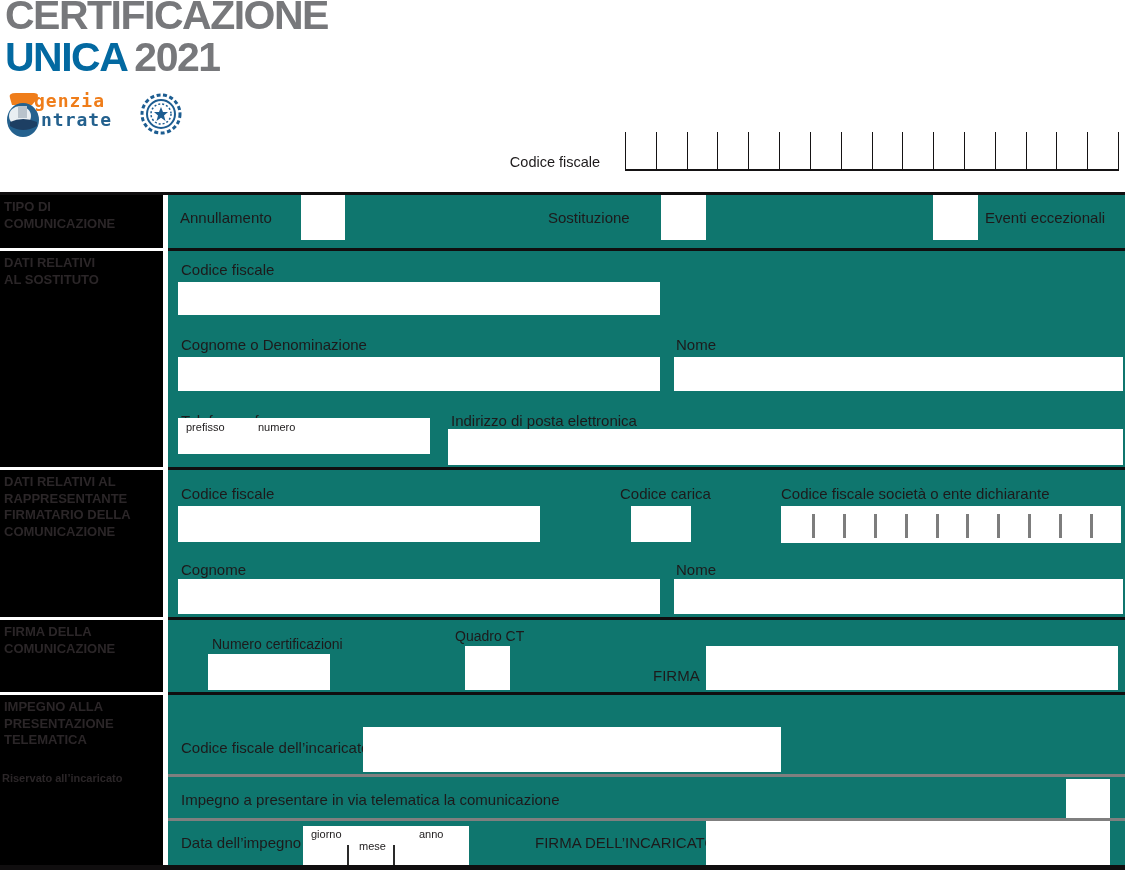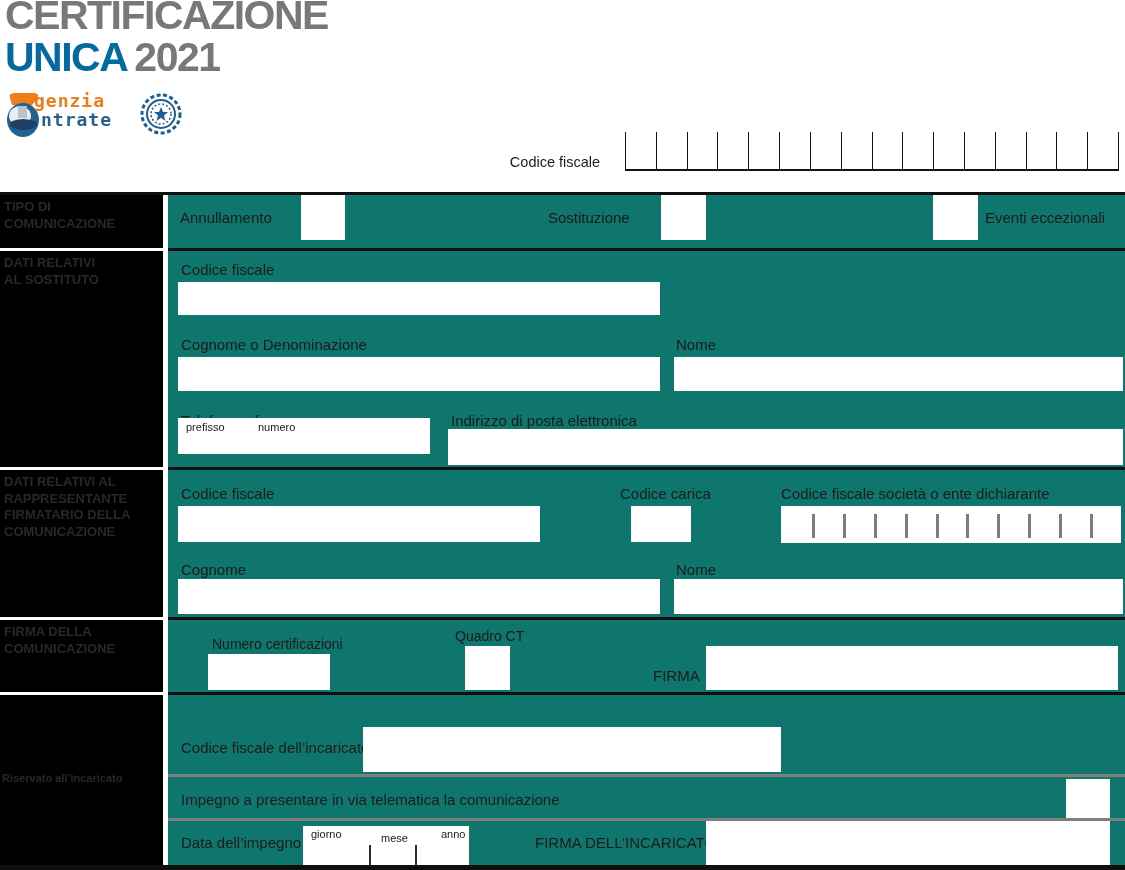--- a/index.html
+++ b/index.html
@@ -40,21 +40,21 @@
   .lbl-xs{font-size:11px;white-space:nowrap;color:#232021;}
   .box{background:#ffffff;}
   .cb{background:#ffffff;}
 
   
   .comb2{display:flex;}
   .comb2 .comb2-cell{flex:1;position:relative;}
   .comb2 .comb2-cell + .comb2-cell::before{content:"";position:absolute;left:0;top:22%;bottom:14%;
         border-left:3px solid #7d7d7d;}
   .datebox .comb2-cell + .comb2-cell::before{top:48%;bottom:0;border-left:2.5px solid #2a2a2a;}
-  .datebox .c1{flex:0 0 44px;padding-left:22px;} .datebox .c2{flex:0 0 46px;} .datebox .c3{flex:1;}
+  .datebox .c1{flex:0 0 44px;} .datebox .c2{flex:0 0 46px;} .datebox .c3{flex:1;}
 </style>
 </head>
 <body>
 
 <div class="page">
 
   <div class="abs title">
     <div class="t-gray">CERTIFICAZIONE</div>
     <div>
       <span class="t-dark">UNICA</span><span class="t-year t-gray">2021</span>
@@ -117,20 +117,23 @@
     <div class="side-title">DATI RELATIVI AL
 RAPPRESENTANTE
 FIRMATARIO DELLA
 COMUNICAZIONE</div>
   </div>
   <div class="abs side" style="top:620px;height:72px">
     <div class="side-title">FIRMA DELLA
 COMUNICAZIONE</div>
   </div>
   <div class="abs side" style="top:695px;height:171px">
+    <div class="side-title">IMPEGNO ALLA
+PRESENTAZIONE
+TELEMATICA</div>
     <div class="side-sub" style="top:77px">Riservato all’incaricato</div>
   </div>
 
   <div class="abs row" style="top:195px;height:53px">
     <div class="abs lbl" style="left:12px;top:14px">Annullamento</div>
     <div class="abs cb" style="left:133px;top:0;width:44px;height:45px"></div>
     <div class="abs lbl" style="left:380px;top:14px">Sostituzione</div>
     <div class="abs cb" style="left:493px;top:0;width:45px;height:45px"></div>
     <div class="abs cb" style="left:765px;top:0;width:45px;height:45px"></div>
     <div class="abs lbl" style="left:817px;top:14px;width:130px;text-align:left">Eventi eccezionali</div>
@@ -205,21 +208,21 @@
     <div class="abs lbl" style="left:13px;top:96px">Impegno a presentare in via telematica la comunicazione</div>
     <div class="abs cb" style="left:898px;top:84px;width:44px;height:39px"></div>
     <div class="grayline abs" style="left:0;top:123px;width:957px;height:3px"></div>
 
     <div class="abs lbl" style="left:13px;top:139px">Data dell’impegno</div>
     <div class="abs box datebox comb2" style="left:135px;top:131px;width:166px;height:40px">
       <div class="comb2-cell c1">
         <div class="abs lbl-xs" style="left:8px;top:2px">giorno</div>
       </div>
       <div class="comb2-cell c2">
-        <div class="abs lbl-xs" style="left:12px;top:6px">mese</div>
+        <div class="abs lbl-xs" style="left:12px;top:14px">mese</div>
       </div>
       <div class="comb2-cell c3">
         <div class="abs lbl-xs" style="left:26px;top:2px">anno</div>
       </div>
     </div>
     <div class="abs lbl" style="left:367px;top:139px">FIRMA  DELL’INCARICATO</div>
     <div class="abs box" style="left:538px;top:126px;width:404px;height:45px"></div>
   </div>
 
   <div class="abs blackline" style="left:0;top:865px;width:1125px;height:5px"></div>

